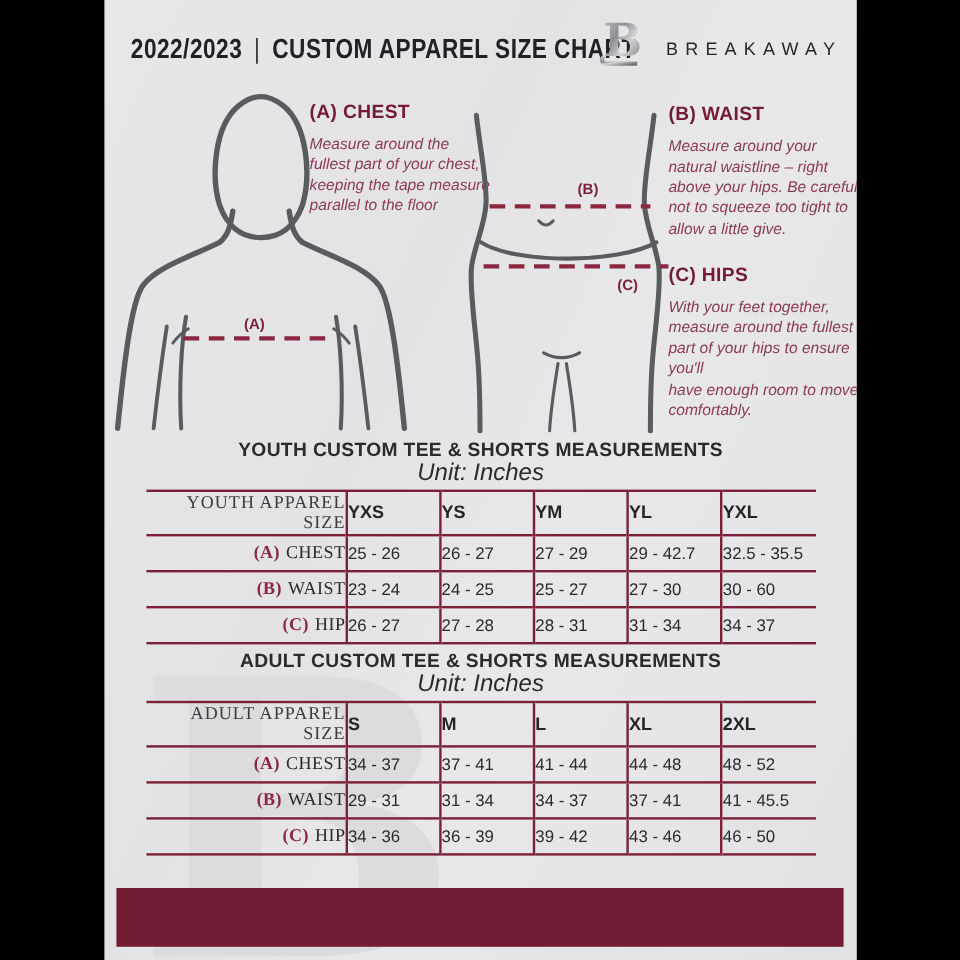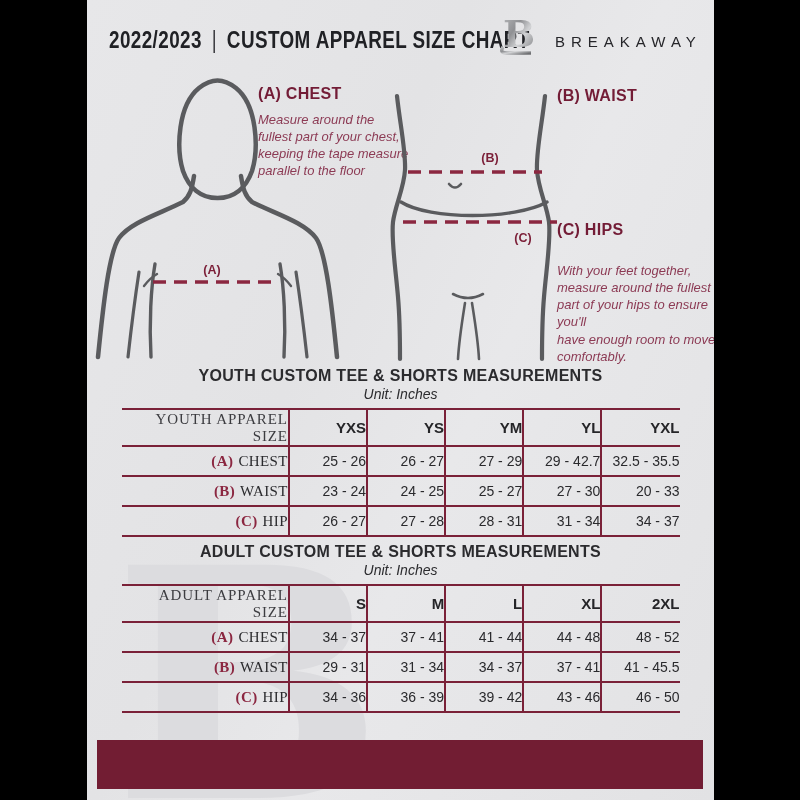--- a/index.html
+++ b/index.html
@@ -16,31 +16,31 @@
   .logo{position:absolute;left:405px;top:11px;}
   .brand{position:absolute;left:468px;top:33px;font-size:15px;font-weight:400;
          letter-spacing:6px;color:#26262a;}
 
   
   .instr-h{position:absolute;font-size:16px;font-weight:800;color:#731c36;letter-spacing:.3px;}
   .instr-b{position:absolute;font-size:13px;font-style:italic;color:#8c3a54;
            line-height:1.32;white-space:pre-line;}
   #chest-h{left:171px;top:85px;} #chest-b{left:171px;top:111px;width:152px;}
   #waist-h{left:470px;top:87px;} #waist-b{left:470px;top:113px;width:158px;}
-  #hips-h{left:470px;top:221px;} #hips-b{left:470px;top:247px;width:162px;margin-top:15px;}
+  #hips-h{left:470px;top:221px;} #hips-b{left:470px;top:247px;width:162px;}
 
   .diagram-svg{position:absolute;left:0;top:72px;z-index:1;}
 
   
   .section{position:absolute;left:0;width:627px;z-index:1;}
   #youth-section{top:367px;} #adult-section{top:543px;}
   .tbl-title{text-align:center;font-size:16px;font-weight:700;color:#2b2b2e;letter-spacing:.3px;line-height:18px;}
-  .tbl-unit{text-align:center;font-size:14px;font-style:italic;color:#2b2b2e;line-height:17px;margin-top:1px;}
+  .tbl-unit{text-align:center;font-size:20px;font-style:italic;color:#2b2b2e;line-height:17px;margin-top:1px;}
   table.size-table{border-collapse:collapse;table-layout:fixed;width:558px;margin:5px auto 0;}
-  .size-table td{border-top:2px solid #7a2138;text-align:right;font-size:14px;color:#2a2a2d;padding:0;}
+  .size-table td{border-top:2px solid #7a2138;text-align:left;font-size:14px;color:#2a2a2d;padding:0;}
   .size-table tr:last-child td{border-bottom:2px solid #7a2138;}
   .size-table td + td{border-left:2px solid #7a2138;}
   .size-table tr{height:30px;}
   .size-table tr.head{height:37px;}
   .size-table tr.head td{font-size:15px;font-weight:700;color:#252528;}
   .size-table td.lbl{ text-align:right;padding-left:26px;font-weight:400;font-size:15px;letter-spacing:.4px;font-family:Liberation Serif, serif;}
   .size-table tr.head td.lbl{font-weight:400;color:#3c3c40;letter-spacing:.9px;}
   .rp{color:#8b2741;font-weight:800;margin-right:5px;}
 
   
@@ -75,20 +75,21 @@
         <path d="M11 28 L30 28" stroke="url(#metal)" stroke-width="3" fill="none"></path>
       </svg>
     </div>
 
     <div class="brand">BREAKAWAY</div>
 
     <div class="instr-h" id="chest-h">(A) CHEST</div>
     <div class="instr-b" id="chest-b">Measure around the fullest part of your chest, keeping the tape measure parallel to the floor</div>
 
     <div class="instr-h" id="waist-h">(B) WAIST</div>
+    <div class="instr-b" id="waist-b">Measure around your natural waistline – right above your hips. Be careful not to squeeze too tight to allow a little give.</div>
 
     <div class="instr-h" id="hips-h">(C) HIPS</div>
     <div class="instr-b" id="hips-b">With your feet together, measure around the fullest part of your hips to ensure you'll
 have enough room to move comfortably.</div>
 
     <svg class="diagram-svg" width="627" height="292" viewBox="0 0 627 292">
       <g fill="none" stroke="#5a5b5e" stroke-linecap="round">
 
         <path stroke-width="4.5" d="M96 99 C89 76 91 33 112 16 C125 6 136 6 149 16 C170 33 172 76 165 99 C159 116 147 126 130.5 126 C114 126 102 116 96 99"></path>
 
@@ -162,21 +163,21 @@
           <td>27 - 29</td>
           <td>29 - 42.7</td>
           <td>32.5 - 35.5</td>
         </tr>
         <tr>
           <td class="lbl"><span class="rp">(B)</span><span>WAIST</span></td>
           <td>23 - 24</td>
           <td>24 - 25</td>
           <td>25 - 27</td>
           <td>27 - 30</td>
-          <td>20 - 33</td>
+          <td>30 - 60</td>
         </tr>
         <tr>
           <td class="lbl"><span class="rp">(C)</span><span>HIP</span></td>
           <td>26 - 27</td>
           <td>27 - 28</td>
           <td>28 - 31</td>
           <td>31 - 34</td>
           <td>34 - 37</td>
         </tr>
       </tbody>

